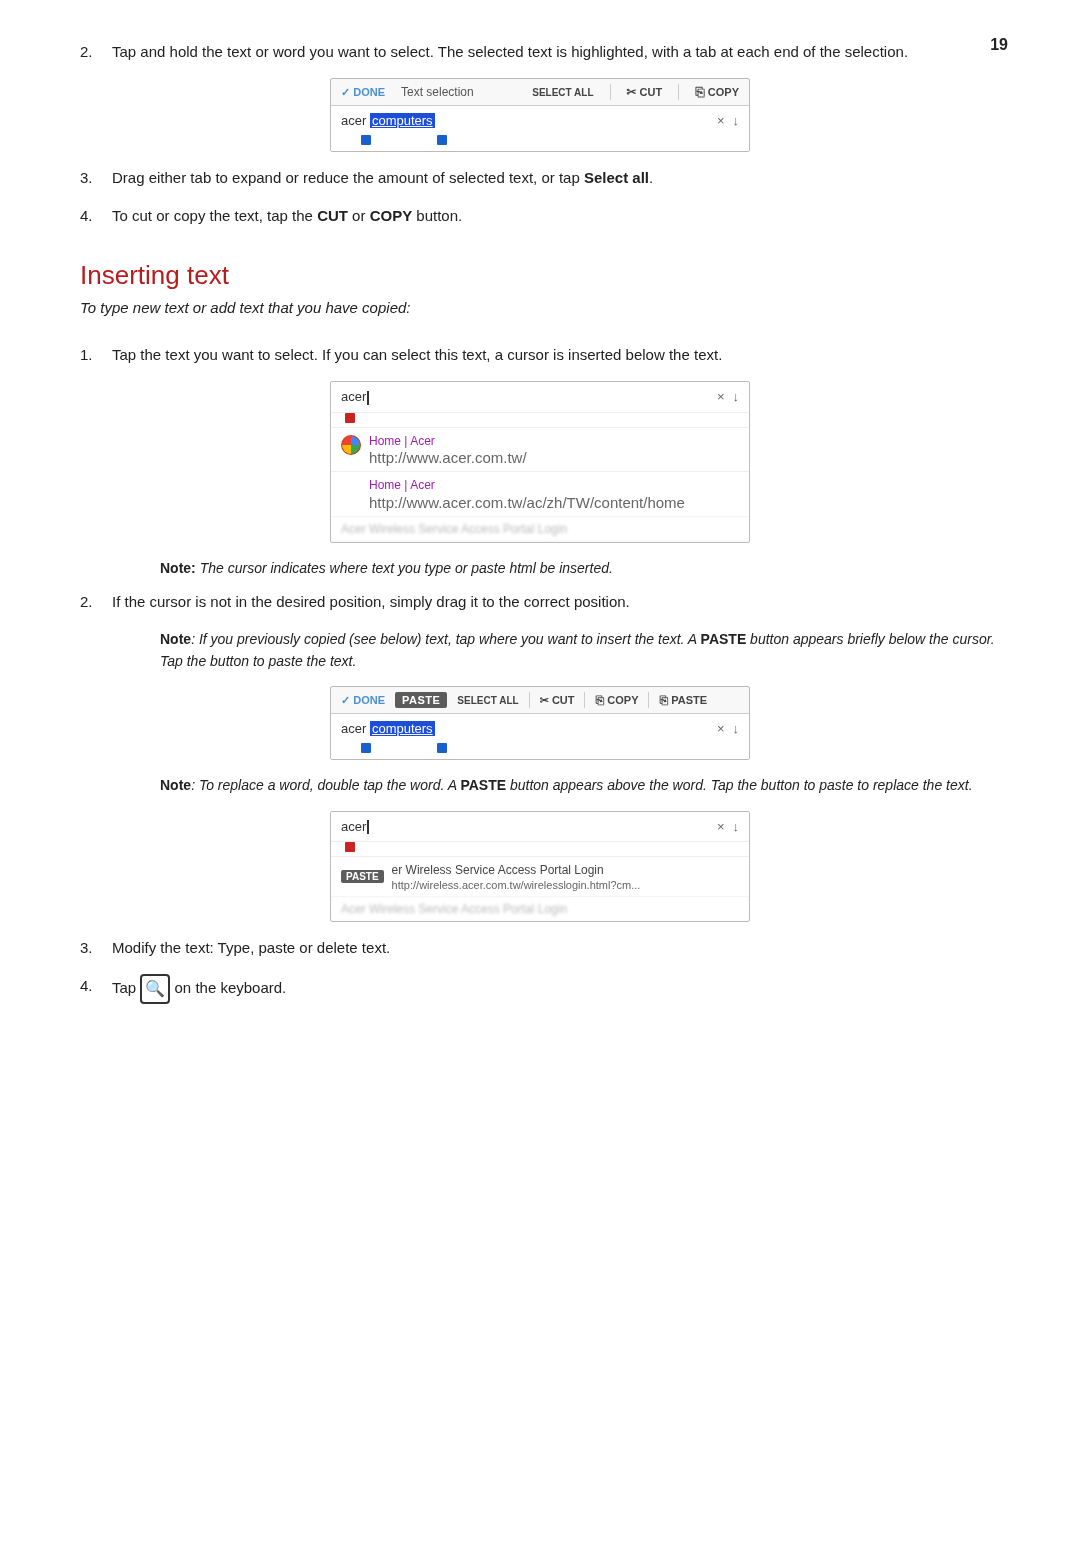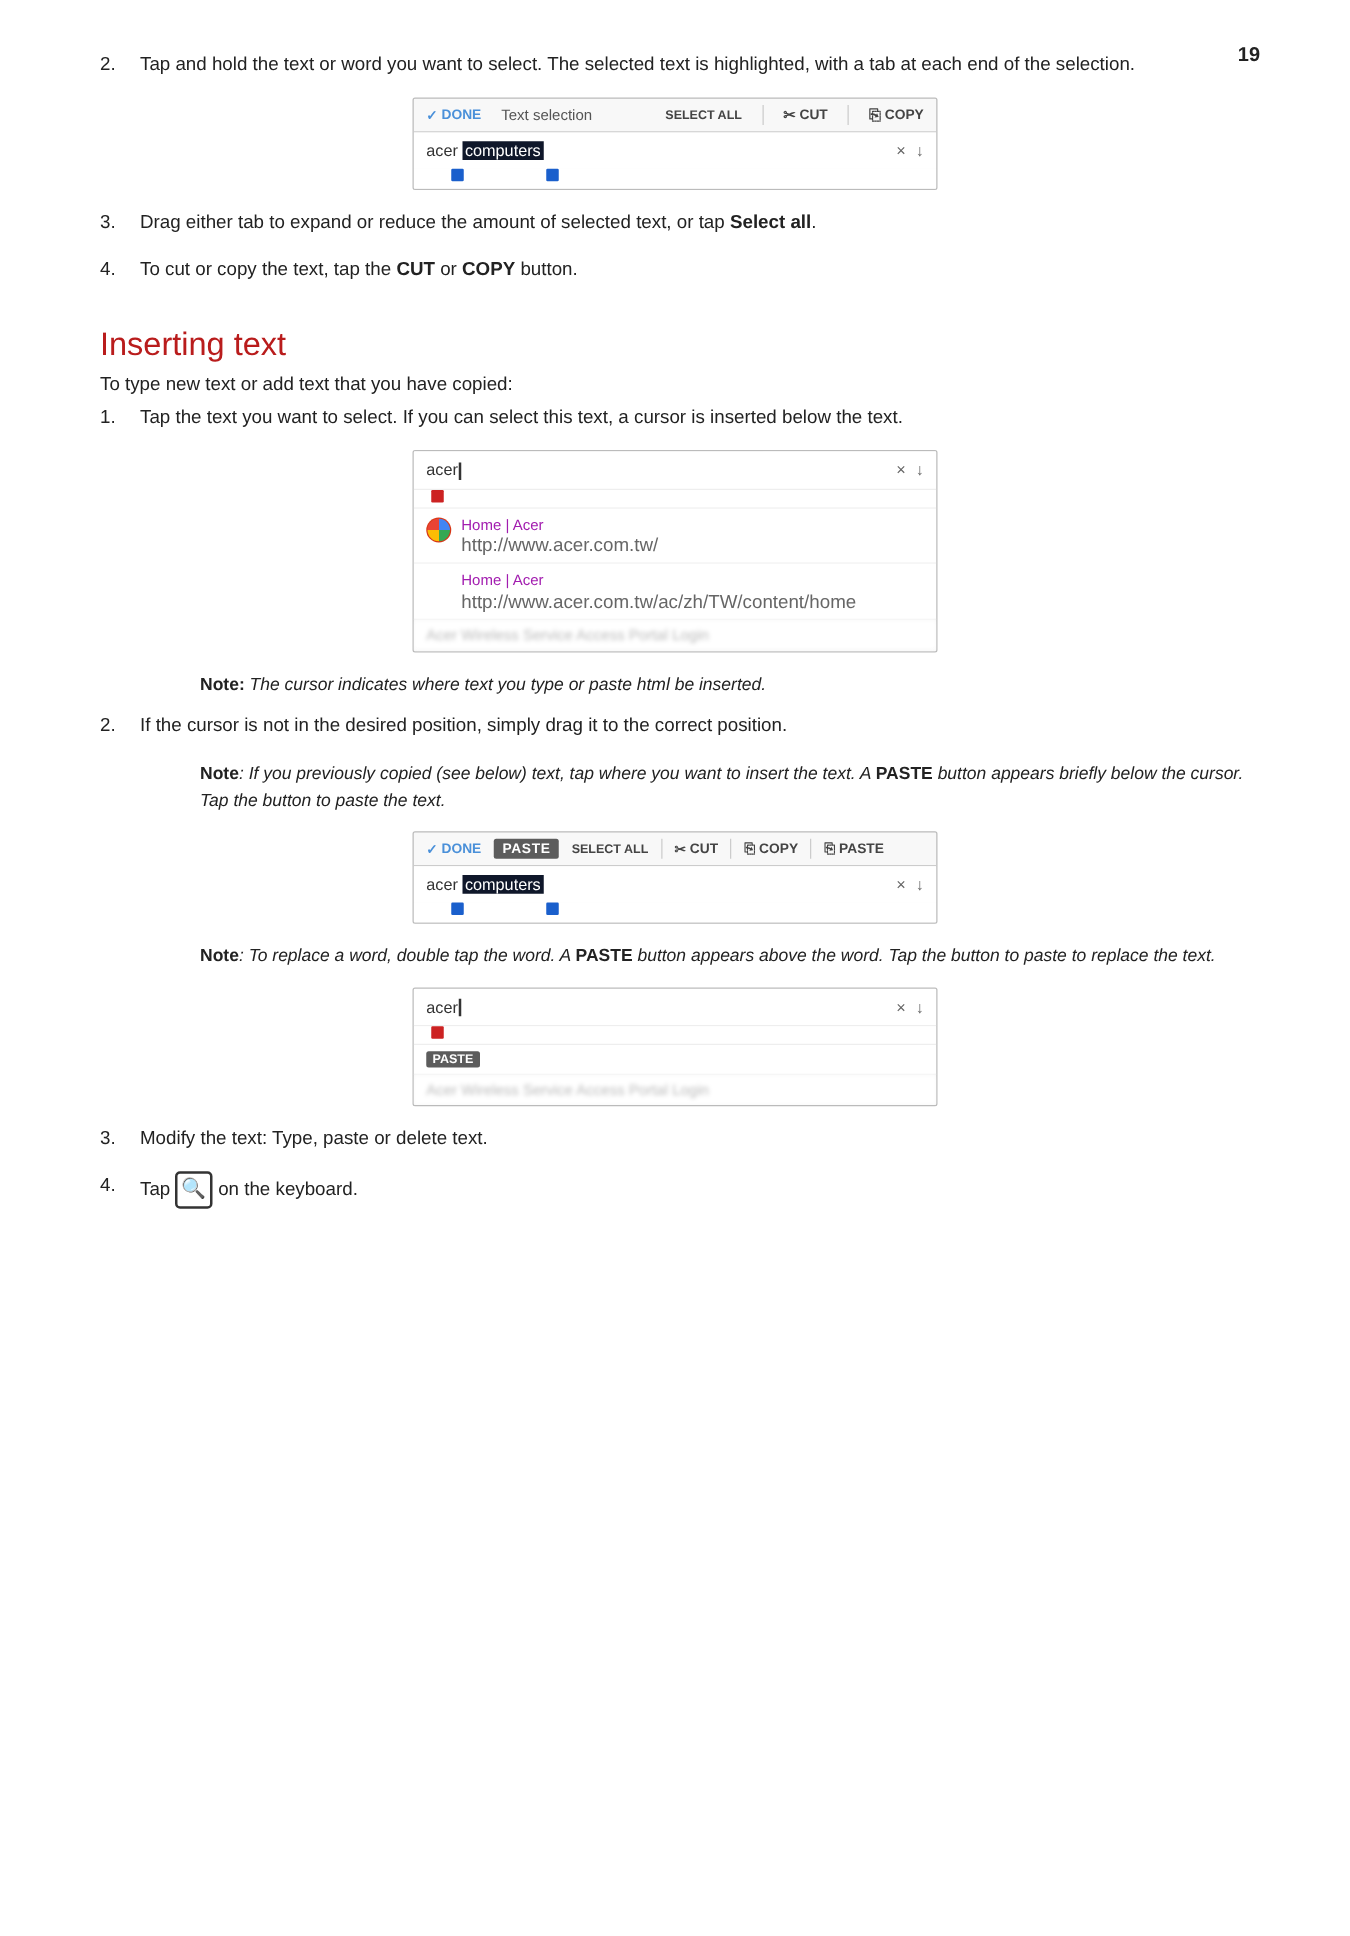--- a/index.html
+++ b/index.html
@@ -36,22 +36,23 @@
       text-align: justify;
     }
     .section-title {
       font-size: 26px;
       font-weight: normal;
       color: #b91c1c;
       margin-top: 32px;
       margin-bottom: 8px;
     }
     .section-intro {
-      margin-bottom: 6px;
+      margin-bottom: 27px;
       font-size: 15px;
+      font-style: italic;
     }
     .note-text {
       font-style: italic;
       font-size: 14px;
       margin: 10px 0 10px 80px;
       line-height: 1.6;
     }
     .note-text b {
       font-style: normal;
       font-weight: bold;
@@ -97,23 +98,24 @@
       padding: 7px 10px;
       gap: 6px;
       background: #fff;
     }
     .toolbar-text-input {
       flex: 1;
       font-size: 13px;
       color: #333;
     }
     .toolbar-highlighted {
-      background: #0f172a;
+      background: #1d4ed8;
       color: #fff;
       padding: 0 2px;
+      text-decoration: underline;
     }
     .toolbar-icons {
       display: flex;
       align-items: center;
       gap: 8px;
       color: #666;
       font-size: 13px;
     }
     
     .toolbar-box2 {
@@ -453,20 +455,24 @@
       <span>↓</span>
     </div>
   </div>
 
   <div style="padding:0 10px 4px 14px;background:#fff;border-bottom:1px solid #eee;">
     <div style="width:10px;height:10px;background:#cc2222;border-radius:1px;"></div>
   </div>
 
   <div class="paste-suggestion">
     <div class="paste-label">PASTE</div>
+    <div>
+      <div class="paste-suggestion-text">er Wireless Service Access Portal Login</div>
+      <div class="paste-suggestion-url">http://wireless.acer.com.tw/wirelesslogin.html?cm...</div>
+    </div>
   </div>
 
   <div class="blur-suggestion">Acer Wireless Service Access Portal Login</div>
 </div>
 
 <div class="step-list">
   <div class="numbered-item">
     <span class="num">3.</span>
     <span class="content">Modify the text: Type, paste or delete text.</span>
   </div>

